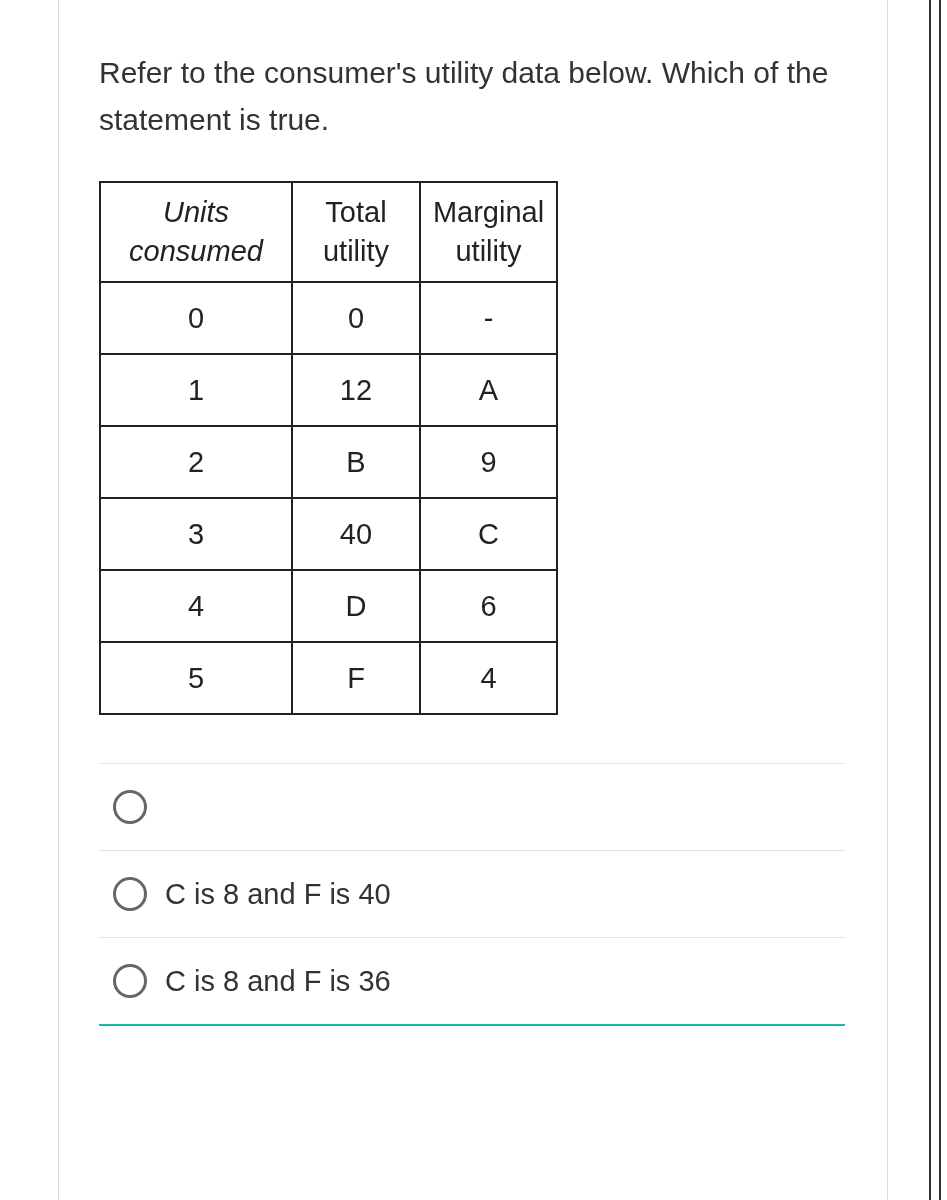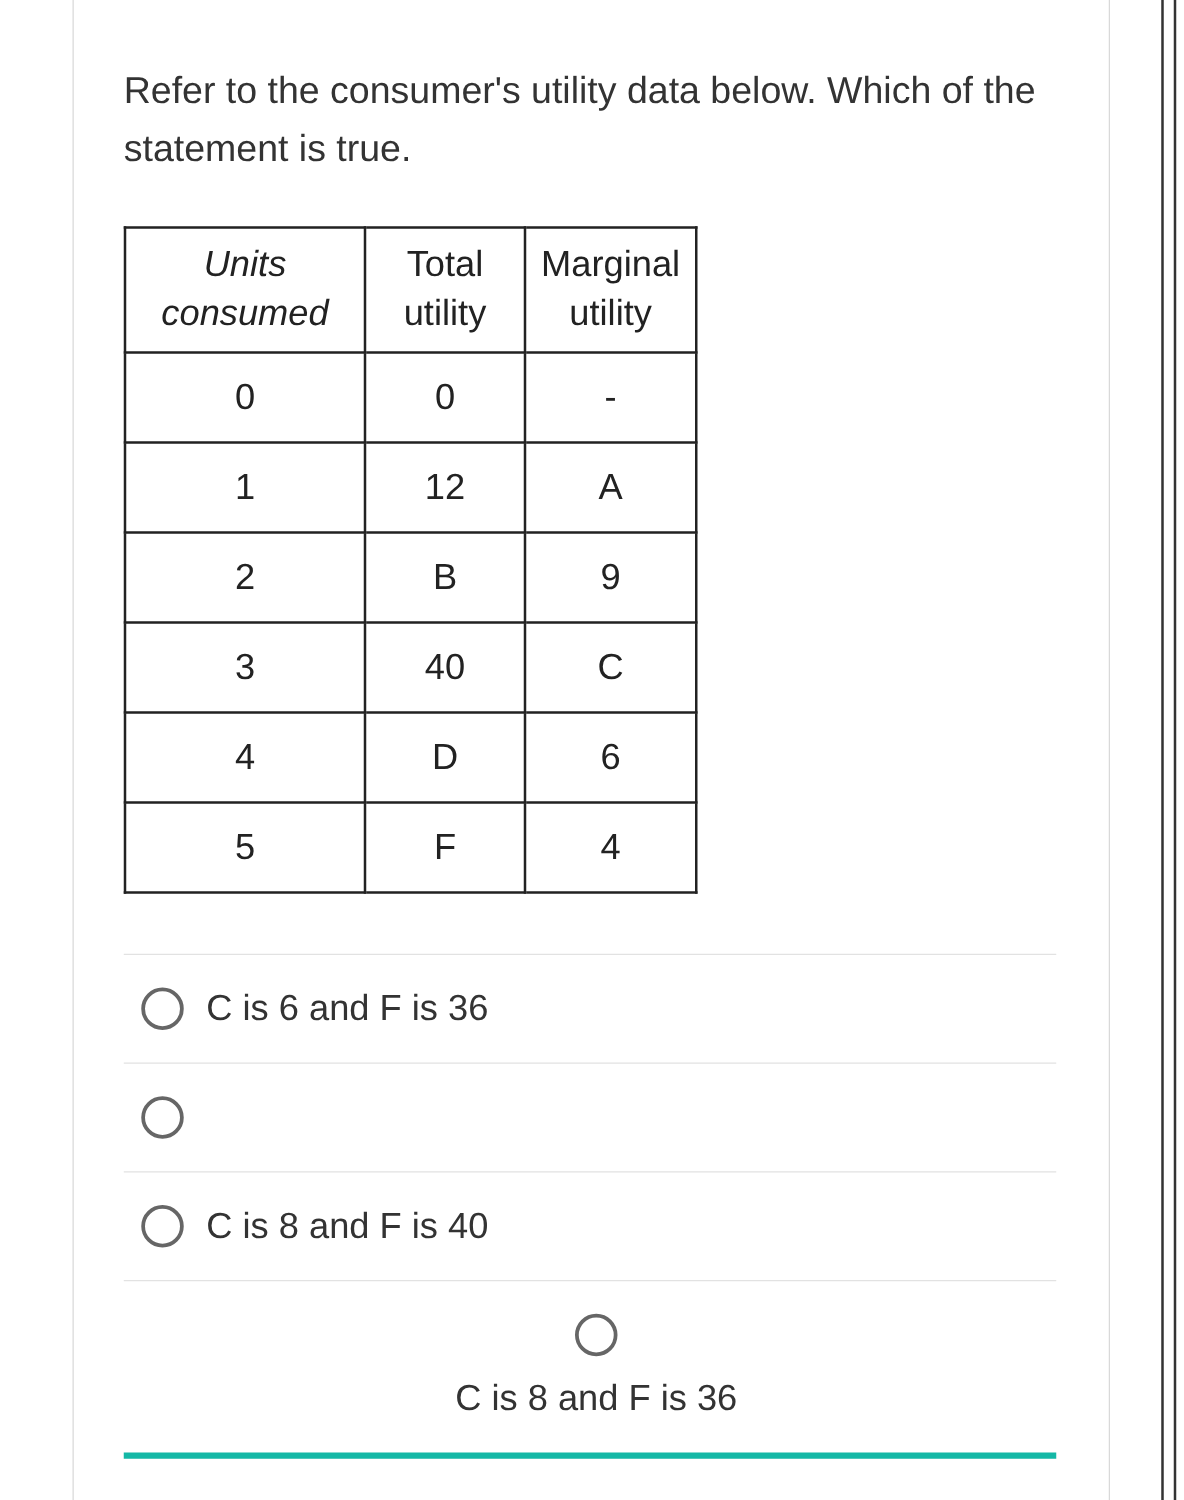--- a/index.html
+++ b/index.html
@@ -67,22 +67,21 @@
       width: 100%;
     }
     .option-row {
       display: flex;
       align-items: center;
       gap: 18px;
       padding: 26px 4px 26px 14px;
       border-top: 1px solid #e2e2e2;
     }
     .option-row:last-child {
-      border-bottom: 5px solid #14b8a6;
-      flex-direction: column;
+      border-bottom: 2px solid #14b8a6;
     }
     .radio {
       width: 34px;
       height: 34px;
       border: 3px solid #666;
       border-radius: 50%;
       flex: 0 0 auto;
       background: #fff;
     }
     .option-label {
@@ -137,24 +136,20 @@
         <td>5</td>
         <td>F</td>
         <td>4</td>
       </tr>
     </tbody>
   </table>
 
   <div class="options">
     <div class="option-row">
       <span class="radio"></span>
-      <span class="option-label">C is 6 and F is 36</span>
-    </div>
-    <div class="option-row">
-      <span class="radio"></span>
     </div>
     <div class="option-row">
       <span class="radio"></span>
       <span class="option-label">C is 8 and F is 40</span>
     </div>
     <div class="option-row">
       <span class="radio"></span>
       <span class="option-label">C is 8 and F is 36</span>
     </div>
   </div>

